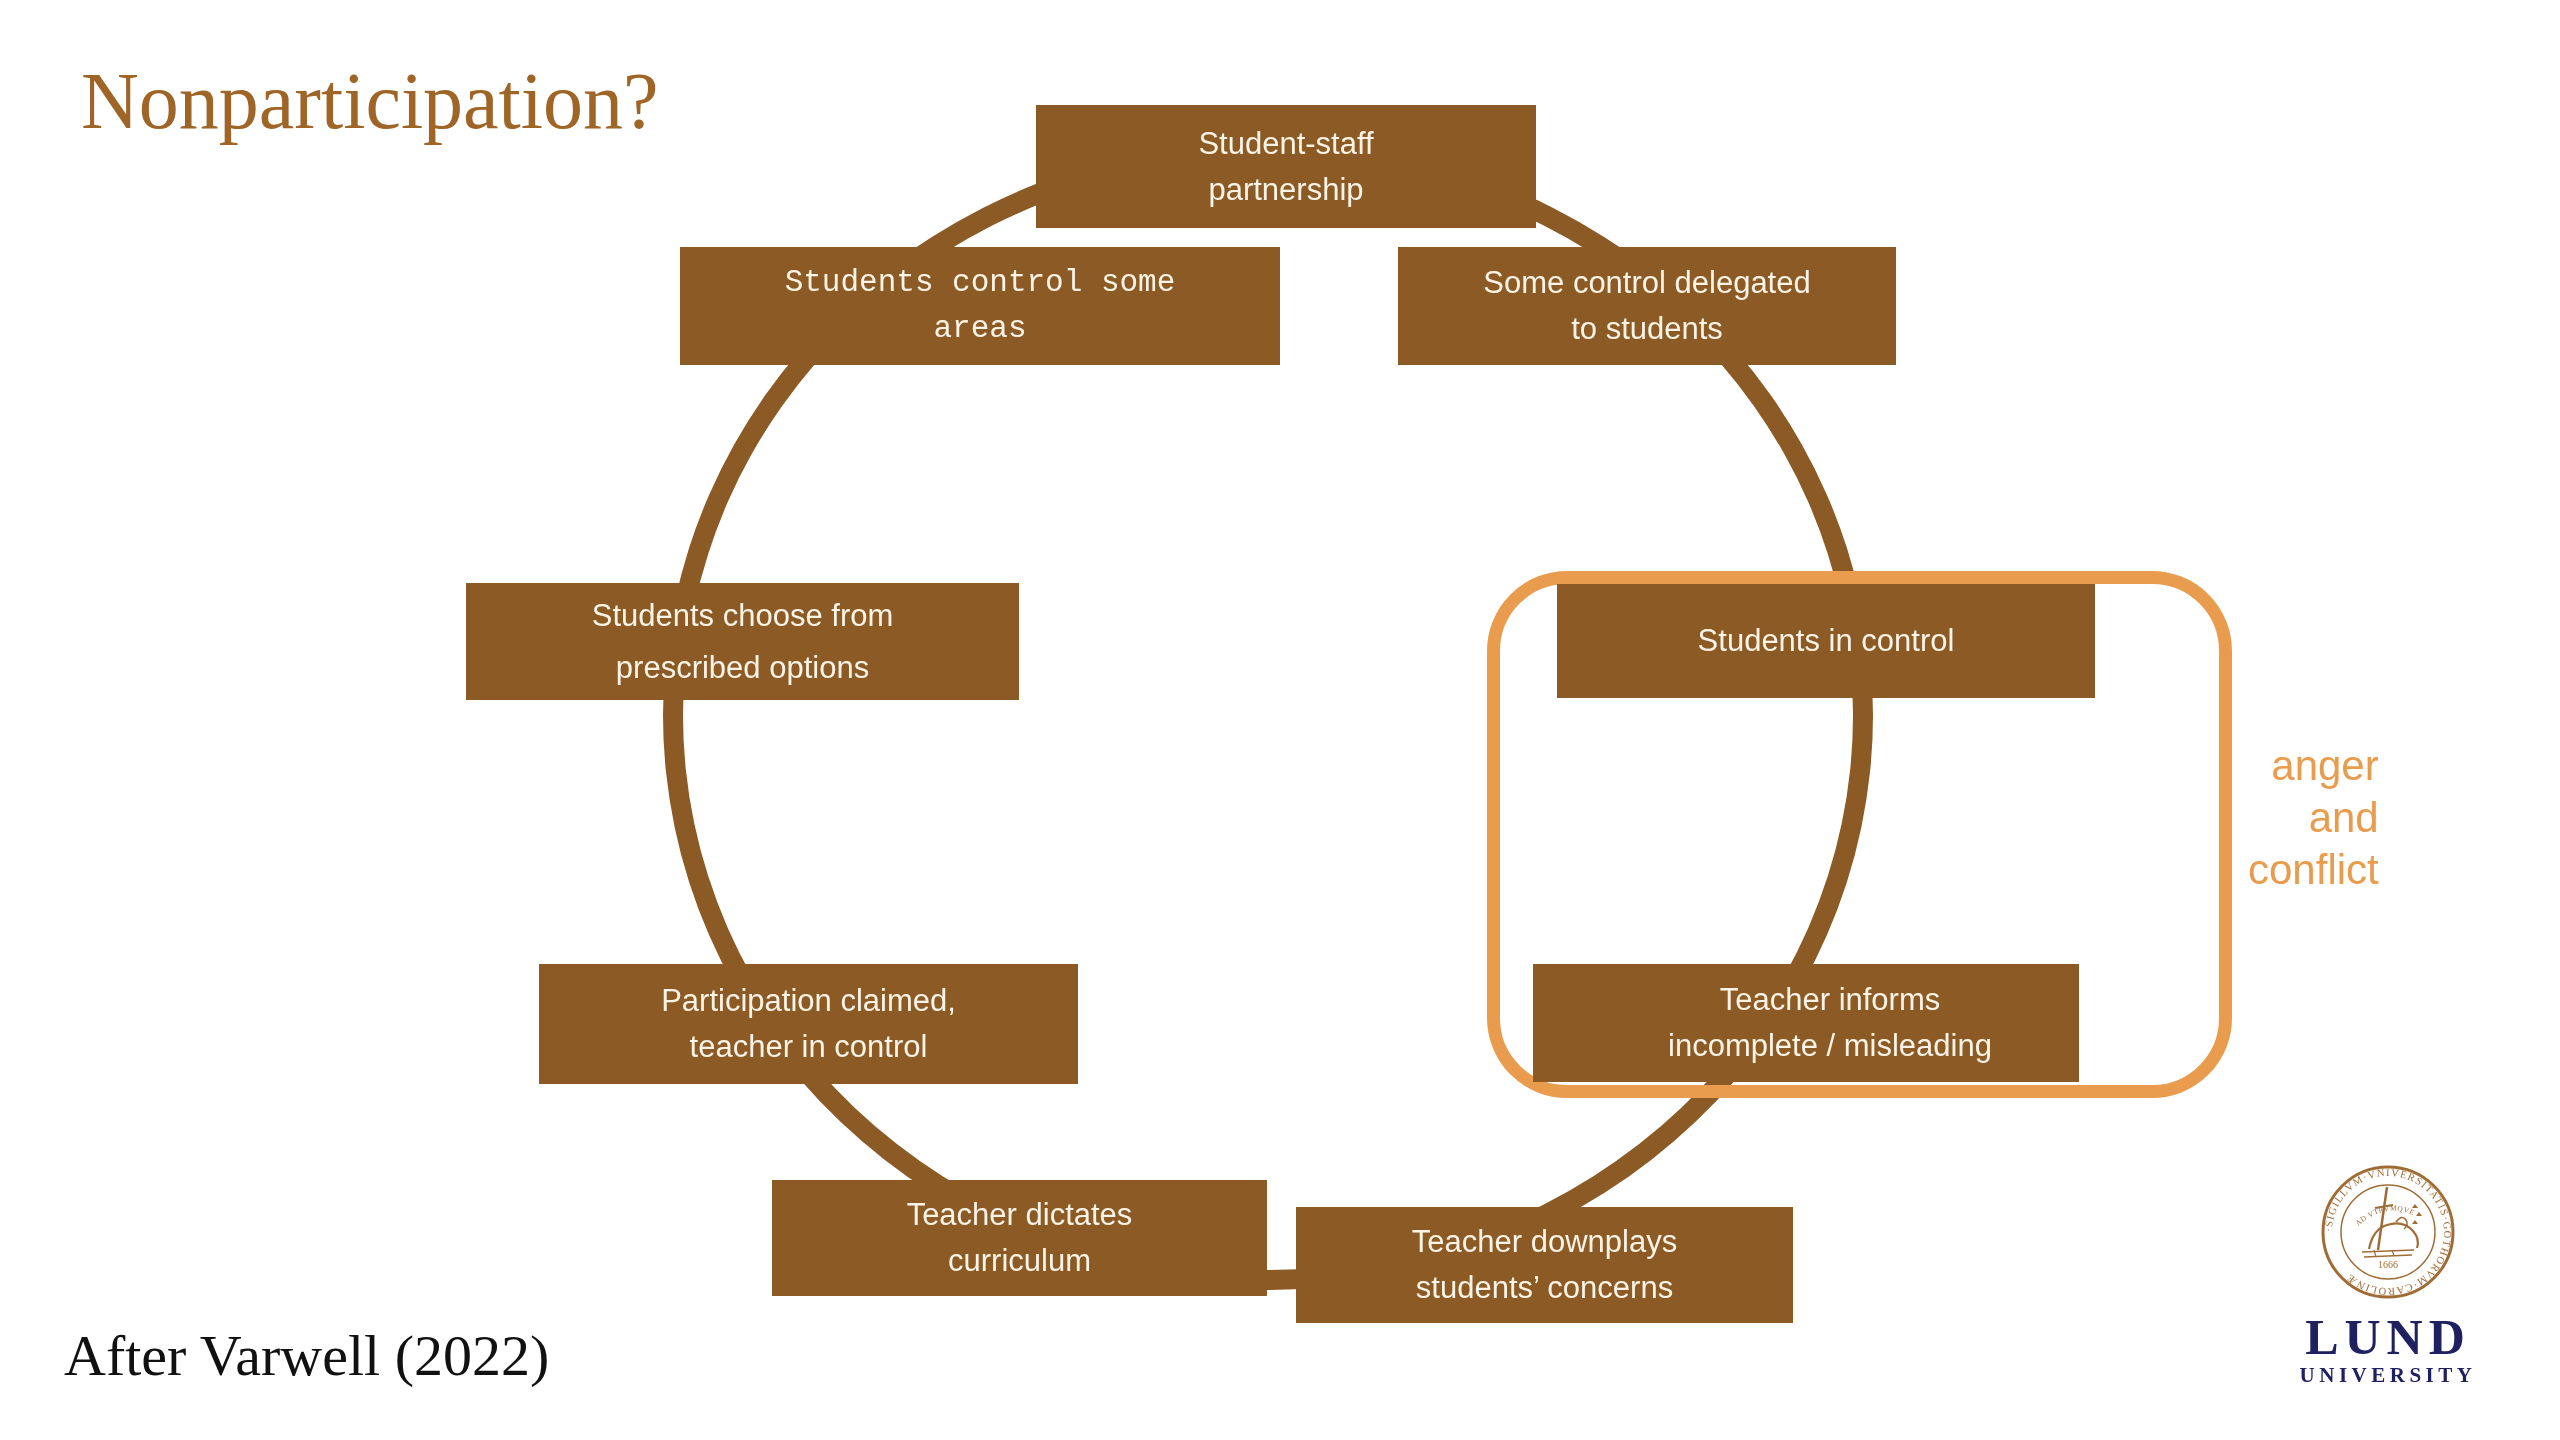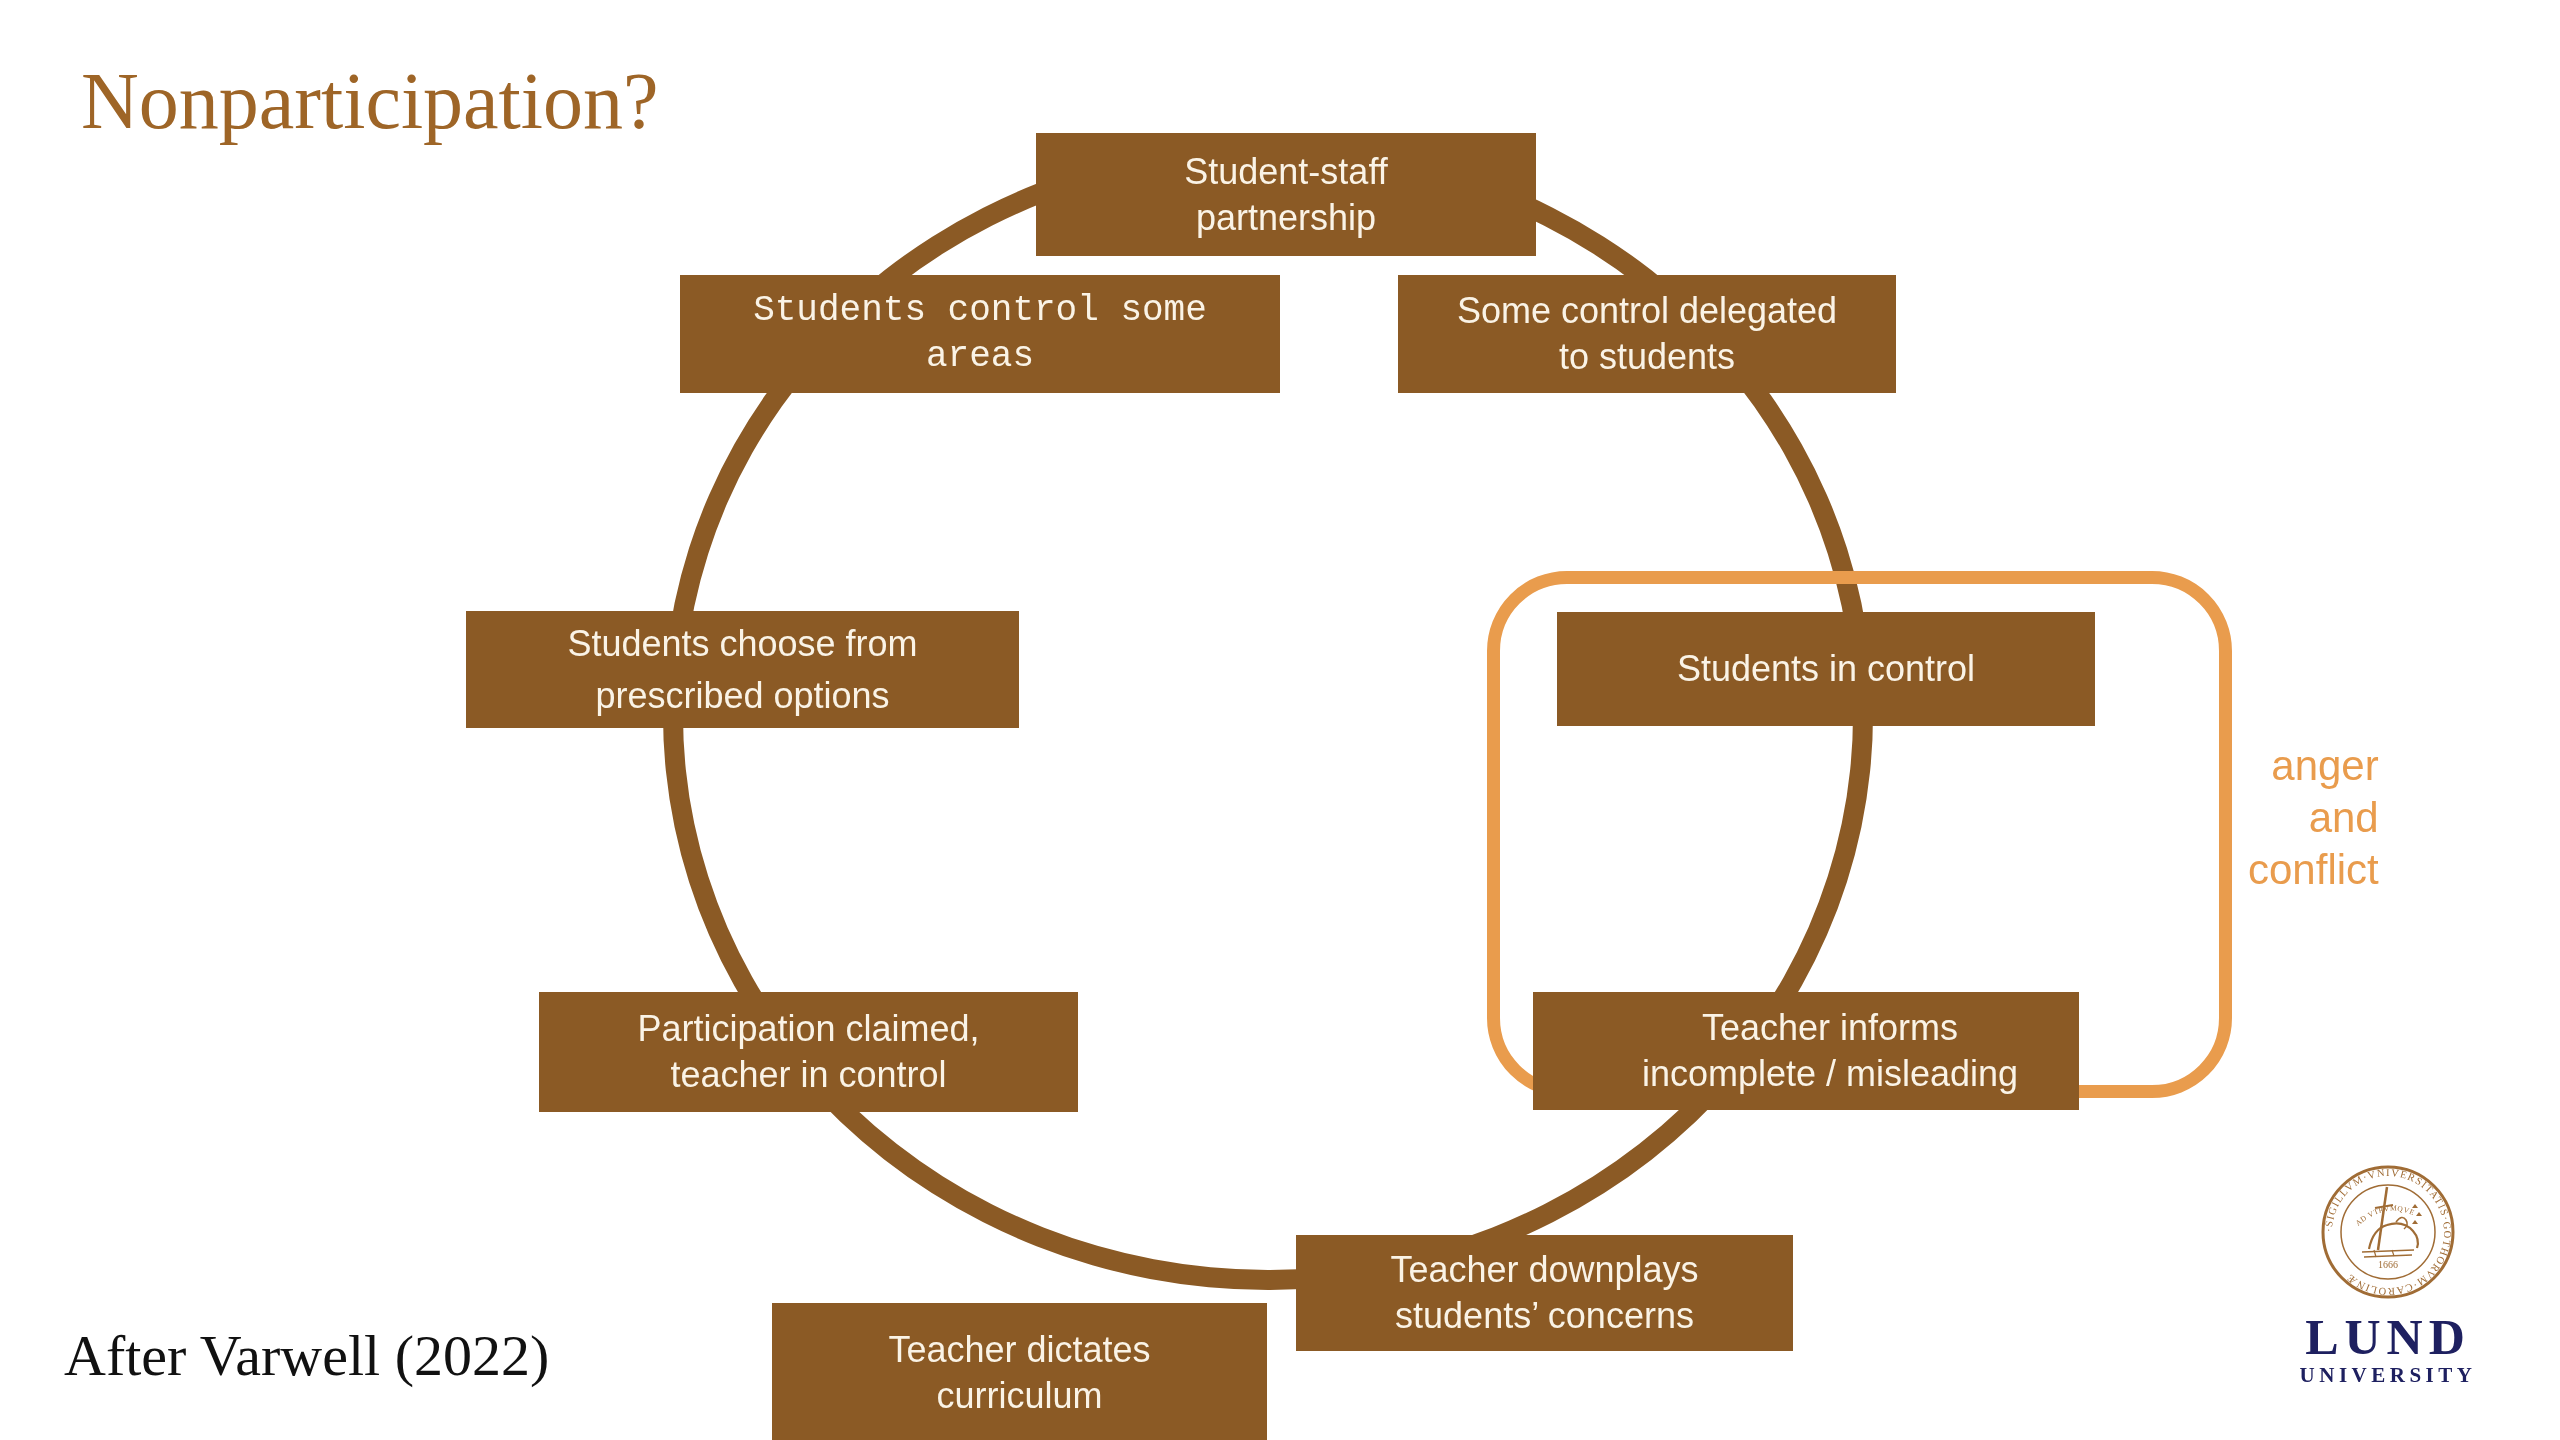--- a/index.html
+++ b/index.html
@@ -22,21 +22,21 @@
     z-index:1;
   }
   .highlight{
     position:absolute;left:1487px;top:571px;width:745px;height:527px;
     box-sizing:border-box;border:13px solid var(--orange);border-radius:80px;
     z-index:2;
   }
   .node{
     position:absolute;z-index:3;background:var(--brown);color:var(--cream);
     display:flex;flex-direction:column;align-items:center;justify-content:center;
-    text-align:center;font-size:36px;line-height:46px;margin-top:28px;
+    text-align:center;font-size:31px;line-height:46px;
   }
   .node span{display:block;}
   .anger{
     position:absolute;left:2248px;top:740px;z-index:2;
     color:var(--orange);font-size:42px;line-height:52px;text-align:right;
   }
   .attribution{
     position:absolute;left:64px;top:1322px;margin:0;
     font-family:"Liberation Serif", serif;font-weight:400;
     font-size:58px;color:var(--ink);
@@ -93,21 +93,21 @@
 <div class="node" style="left:539px;top:964px;width:539px;height:120px;">
   <span>Participation claimed,</span>
   <span>teacher in control</span>
 </div>
 
 <div class="node" style="left:1533px;top:964px;width:498px;height:118px;padding-left:48px;">
   <span>Teacher informs</span>
   <span>incomplete / misleading</span>
 </div>
 
-<div class="node" style="left:772px;top:1275px;width:495px;height:139px;">
+<div class="node" style="left:772px;top:1180px;width:495px;height:116px;">
   <span>Teacher dictates</span>
   <span>curriculum</span>
 </div>
 
 <div class="node" style="left:1296px;top:1207px;width:497px;height:116px;">
   <span>Teacher downplays</span>
   <span>students’ concerns</span>
 </div>
 
 <div class="anger">

